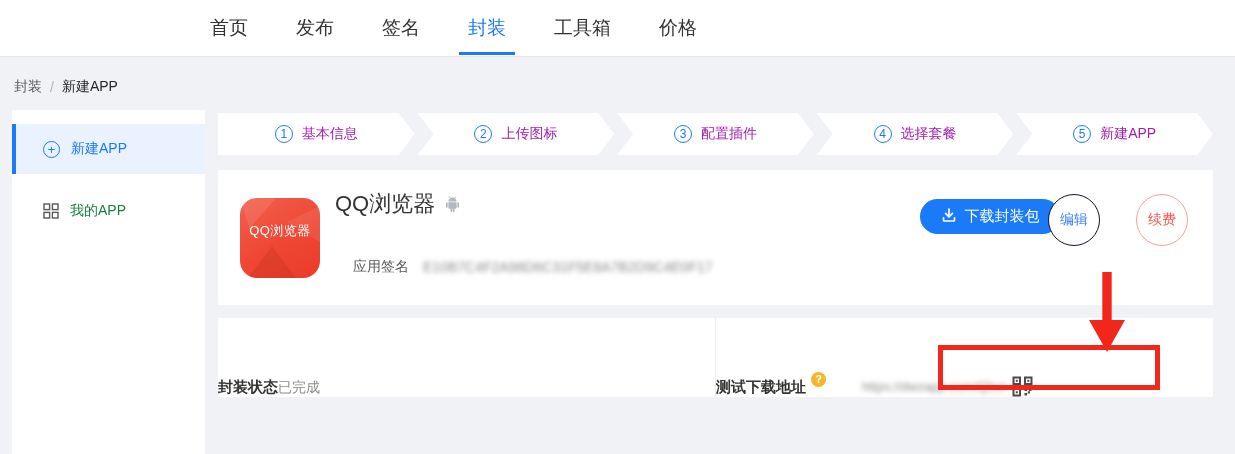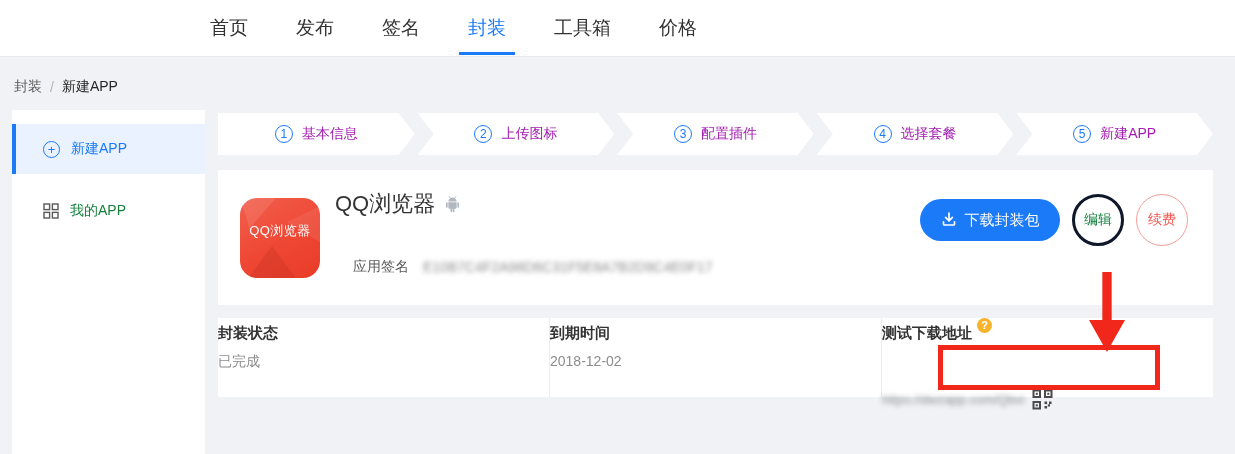--- a/index.html
+++ b/index.html
@@ -99,40 +99,40 @@
   .app-meta { position:absolute; left:117px; top:63px; font-size:14px; color:#595959; display:flex; align-items:center; }
   .app-meta .lab { margin-right:12px; }
   .app-meta .gap-a { margin-right:42px; }
   .app-meta .gap-b { margin-right:70px; }
 
   .app-sig { position:absolute; left:117px; top:88px; font-size:14px; color:#595959; display:flex; align-items:center;margin-left:18px; }
   .app-sig .lab { margin-right:14px; }
   .blurred { filter:blur(2.4px); color:#8c8c8c; user-select:none; }
 
   .btn-download {
-    position:absolute; left:702px; top:29px; width:140px; height:42px;
+    position:absolute; left:702px; top:29px; width:140px; height:35px;
     background:#1a7af8; border:none; border-radius:21px; color:#fff; font-size:15px;
     display:flex; align-items:center; justify-content:center; gap:8px; cursor:pointer;
     font-family:inherit;
   }
   .btn-circle {
     position:absolute; top:24px; width:52px; height:52px; border-radius:50%;
     background:#fff; font-size:14px; display:flex; align-items:center; justify-content:center;
     cursor:pointer; font-family:inherit;
   }
-  .btn-edit { left:854px; border:3px solid #0f172a; color:#15803d; }
+  .btn-edit { left:830px; border:1px solid #0f172a; color:#3b82f6; }
   .btn-renew { left:918px; border:1px solid #f7a09a; color:#f4564e; }
 
   
   .status-card {
     position:absolute; left:218px; top:318px; width:995px; height:79px; background:#fff;
     display:flex;
   }
   .status-col {
-    flex:1; display:flex; flex-direction:column; align-items:flex-start; padding-top:6px;
+    flex:1; display:flex; flex-direction:row; align-items:flex-end; padding-top:6px;
     border-right:1px solid #ececec;
   }
   .status-col:last-child { border-right:none;gap:36px; }
   .status-label { font-size:15px; font-weight:700; color:#333; display:flex; align-items:flex-start; }
   .status-value { font-size:14px; color:#8c8c8c; margin-top:10px; display:flex; align-items:center; gap:8px; }
   .help-badge {
     width:15px; height:15px; border-radius:50%; background:#f7b32b; color:#fff;
     font-size:11px; font-weight:700; line-height:15px; text-align:center;
     margin-left:5px; transform:translateY(-6px); cursor:pointer;
   }
@@ -253,24 +253,20 @@
     </button>
 
     <button class="btn-circle btn-edit">编辑</button>
     <button class="btn-circle btn-renew">续费</button>
   </div>
 
   <div class="status-card">
     <div class="status-col">
       <div class="status-label">封装状态</div>
       <div class="status-value">已完成</div>
-    </div>
-    <div class="status-col">
-      <div class="status-label">到期时间</div>
-      <div class="status-value">2018-12-02</div>
     </div>
     <div class="status-col">
       <div class="status-label">
         <span>测试下载地址</span>
         <span class="help-badge">?</span>
       </div>
       <div class="status-value">
         <span class="masked-url blurred">https://dwzapp.com/Qbvi</span>
         <span class="qr-ico">
           <svg width="21" height="21" viewBox="0 0 21 21">

